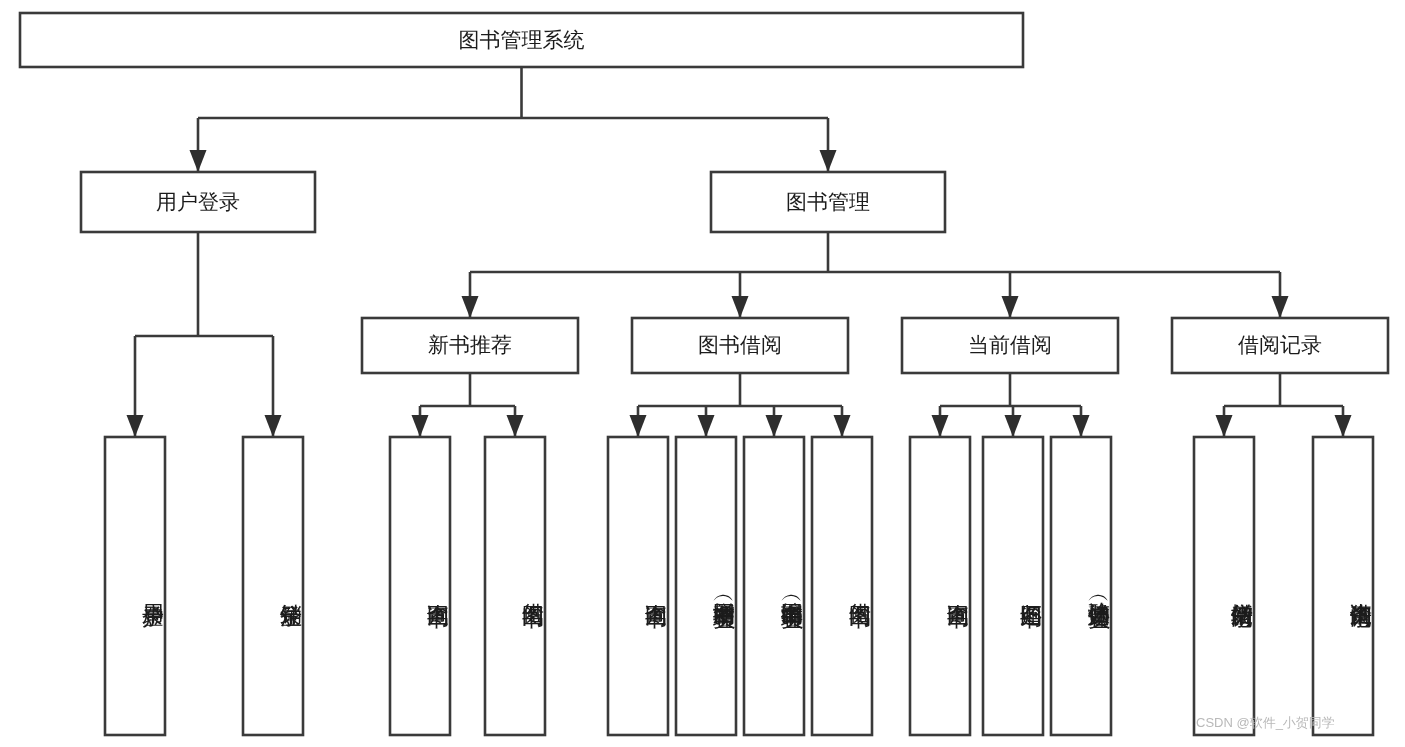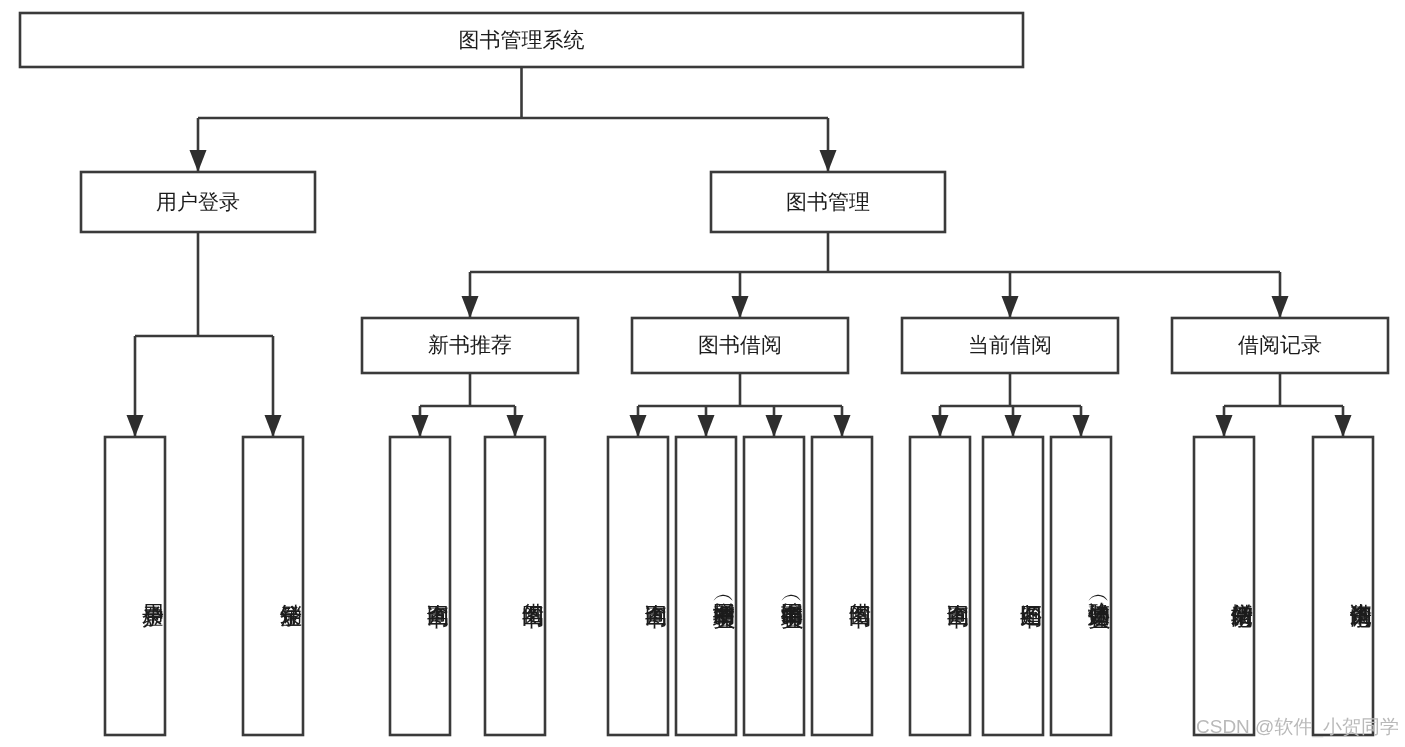--- a/index.html
+++ b/index.html
@@ -61,21 +61,21 @@
     align-items: flex-start;
     justify-content: center;
     text-align: center;
     white-space: nowrap;
     pointer-events: none;
     user-select: none;
   }
   .watermark {
     position: absolute;
     font-family: "Liberation Sans", "DejaVu Sans", sans-serif;
-    font-size: 19px;
+    font-size: 13px;
     color: #b9b9b9;
     white-space: nowrap;
     user-select: none;
   }
 </style>
 </head>
 <body>
 
 <div id="diagram-root">
   <svg class="diagram-canvas" viewBox="0 0 1405 747">

